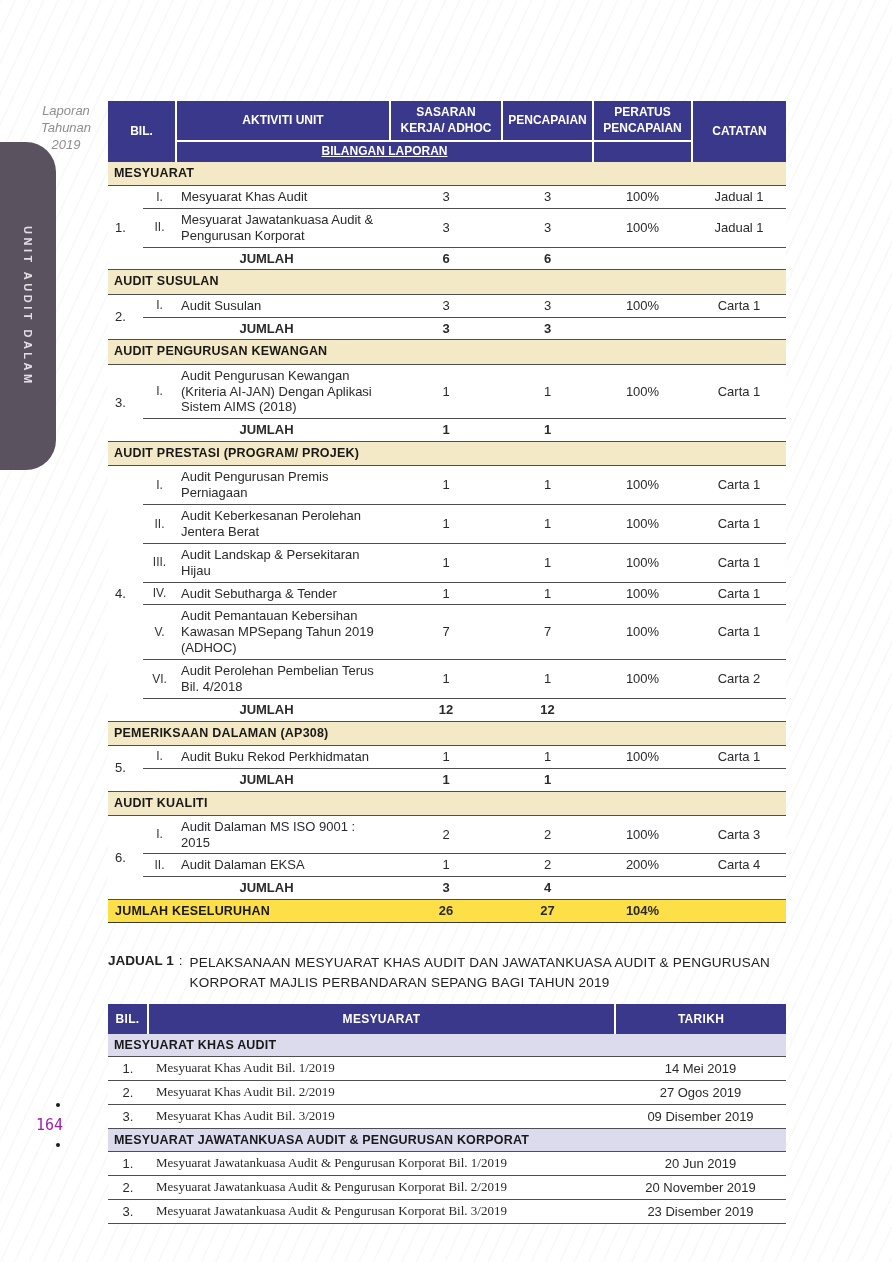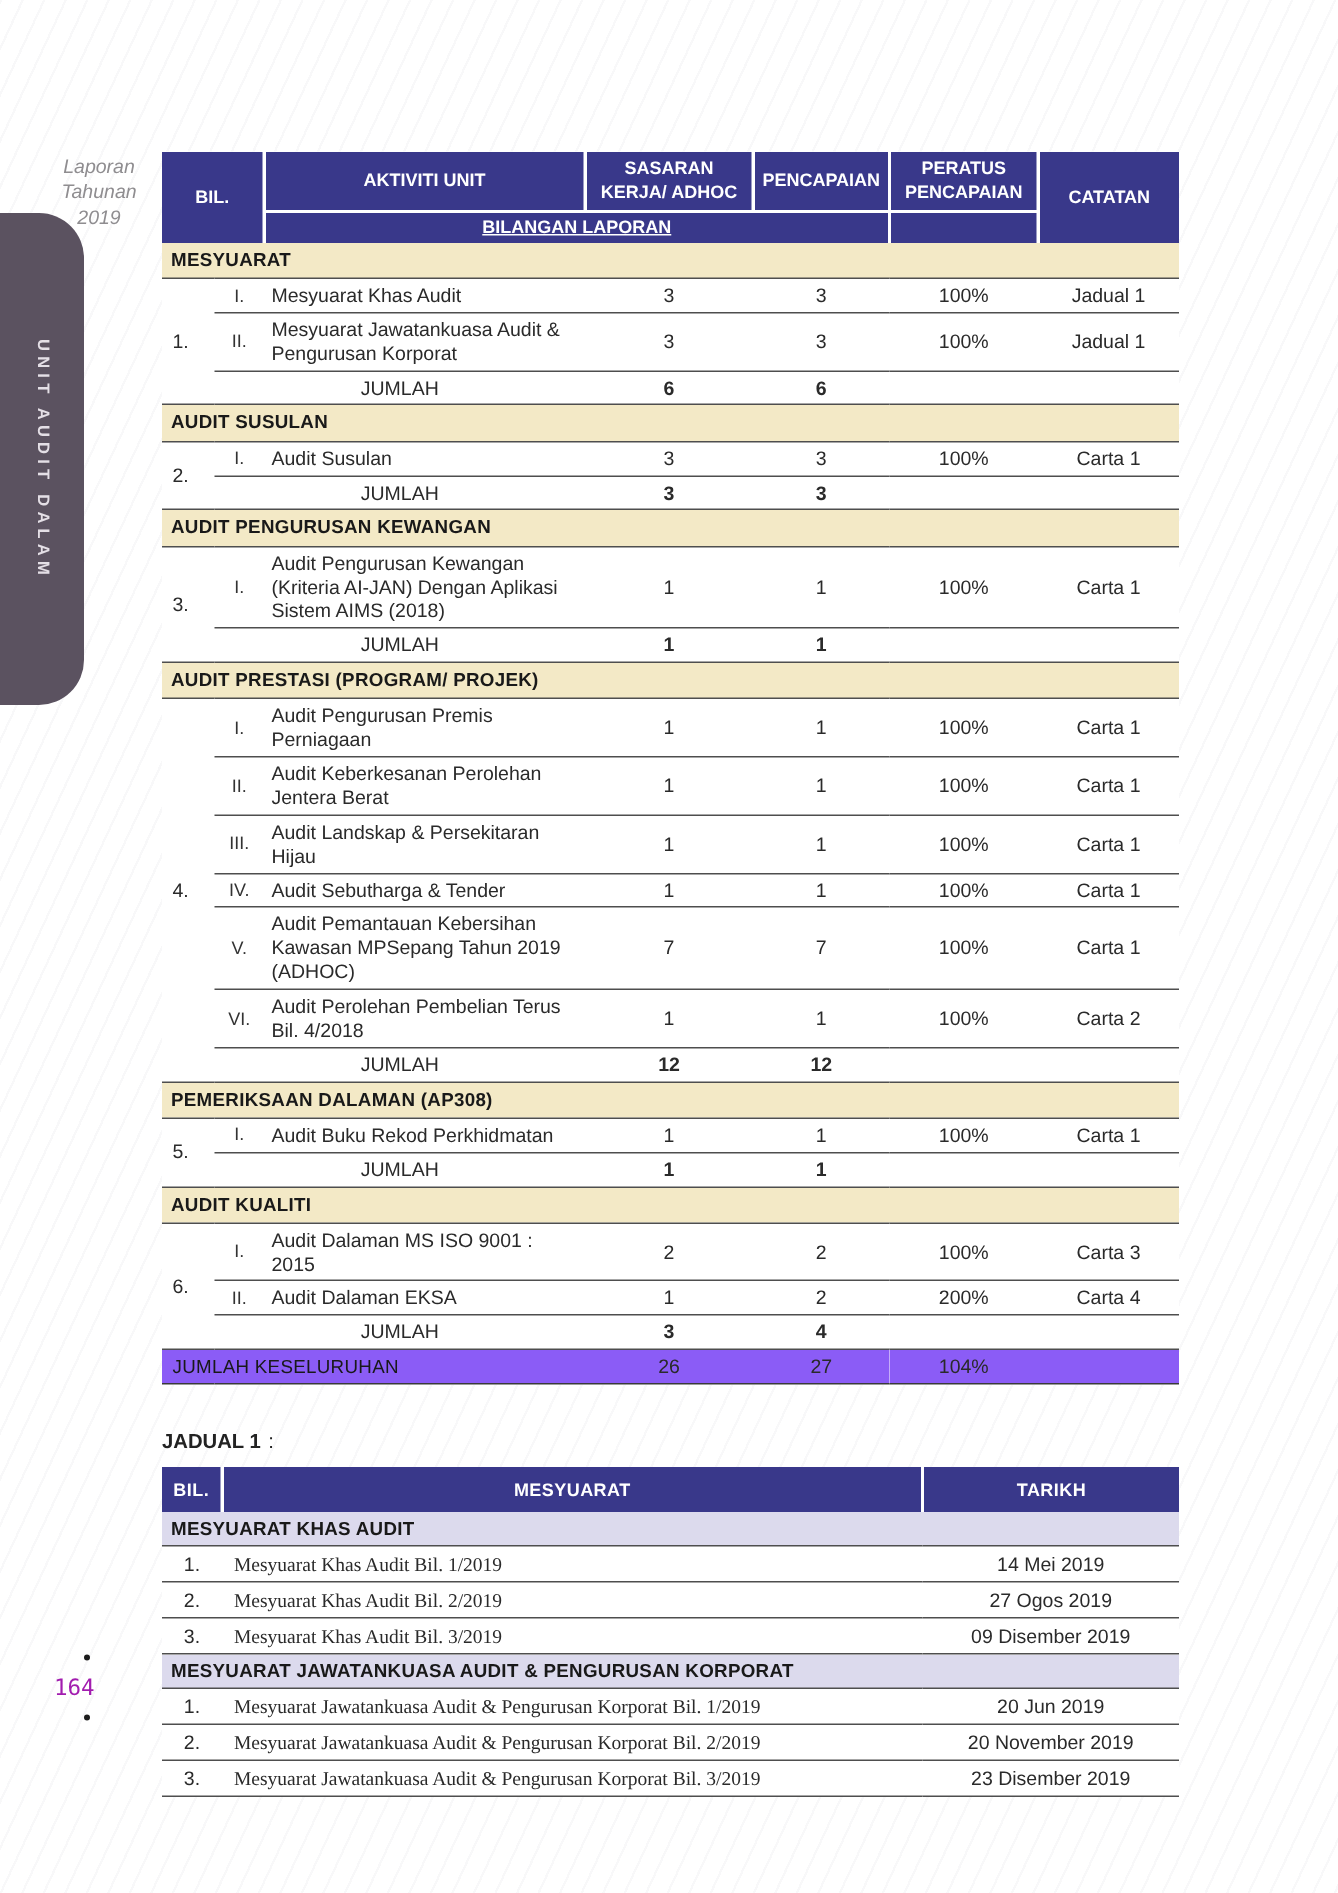--- a/index.html
+++ b/index.html
@@ -47,23 +47,23 @@
     font-size:12px;line-height:1.3;padding:4px 2px;white-space:pre-line;
   }
   #t1 thead th.sep{border-left:2px solid #fff;}
   #t1 thead th.subtop{border-top:2px solid #fff;font-size:12px;padding:2px;text-decoration:underline;}
   #t1 td{font-size:13px;line-height:1.22;padding:3px 4px;vertical-align:middle;border-bottom:1px solid #4e4e4e;background:#fff;}
   #t1 td.band{background:#f3e9c6;font-weight:bold;font-size:12.5px;color:#191919;padding:4px 6px;letter-spacing:.2px;}
   #t1 td.num{text-align:left;padding-left:7px;vertical-align:middle;}
   #t1 td.roman{text-align:center;font-size:12px;color:#333;}
   #t1 td.activity{text-align:left;white-space:pre-line;padding-left:5px;}
   #t1 td.val{text-align:center;}
-  #t1 td.jlabel{text-align:center;font-weight:normal;}
+  #t1 td.jlabel{text-align:center;font-weight:bold;}
   #t1 td.bold{font-weight:bold;}
-  #t1 td.grand{background:#8b5cf6;font-weight:normal;border-top:1.5px solid #3a3a3a;border-bottom:1.5px solid #3a3a3a;}
+  #t1 td.grand{background:#fde047;font-weight:bold;border-top:1.5px solid #3a3a3a;border-bottom:1.5px solid #3a3a3a;}
   #t1 td.grand.glabel{text-align:left;padding-left:7px;letter-spacing:.2px;font-size:12.5px;color:#191919;}
   
   .jcaption{display:flex;align-items:flex-start;margin:30px 0 10px 0;font-size:13.5px;color:#222;}
   .jcaption .jlab{font-weight:bold;white-space:nowrap;}
   .jcaption .jcolon{margin:0 7px 0 5px;}
   .jcaption .jtext{white-space:pre-line;line-height:1.5;letter-spacing:.2px;}
   
   #t2 thead th{
     background:#39388a;color:#fff;font-weight:bold;text-align:center;vertical-align:middle;
     font-size:12px;padding:8px 2px;letter-spacing:.3px;
@@ -308,20 +308,22 @@
           <td class="grand val">27</td>
           <td class="grand val">104%</td>
           <td class="grand val"></td>
         </tr>
       </tbody>
   </table>
 
   <div class="jcaption">
     <span class="jlab">JADUAL 1</span>
     <span class="jcolon">:</span>
+    <span class="jtext">PELAKSANAAN MESYUARAT KHAS AUDIT DAN JAWATANKUASA AUDIT &amp; PENGURUSAN
+KORPORAT MAJLIS PERBANDARAN SEPANG BAGI TAHUN 2019</span>
   </div>
 
   <table id="t2">
     <colgroup>
       <col style="width:40px">
         <col style="width:467px">
         <col style="width:171px">
     </colgroup>
     <thead>
       <tr>

